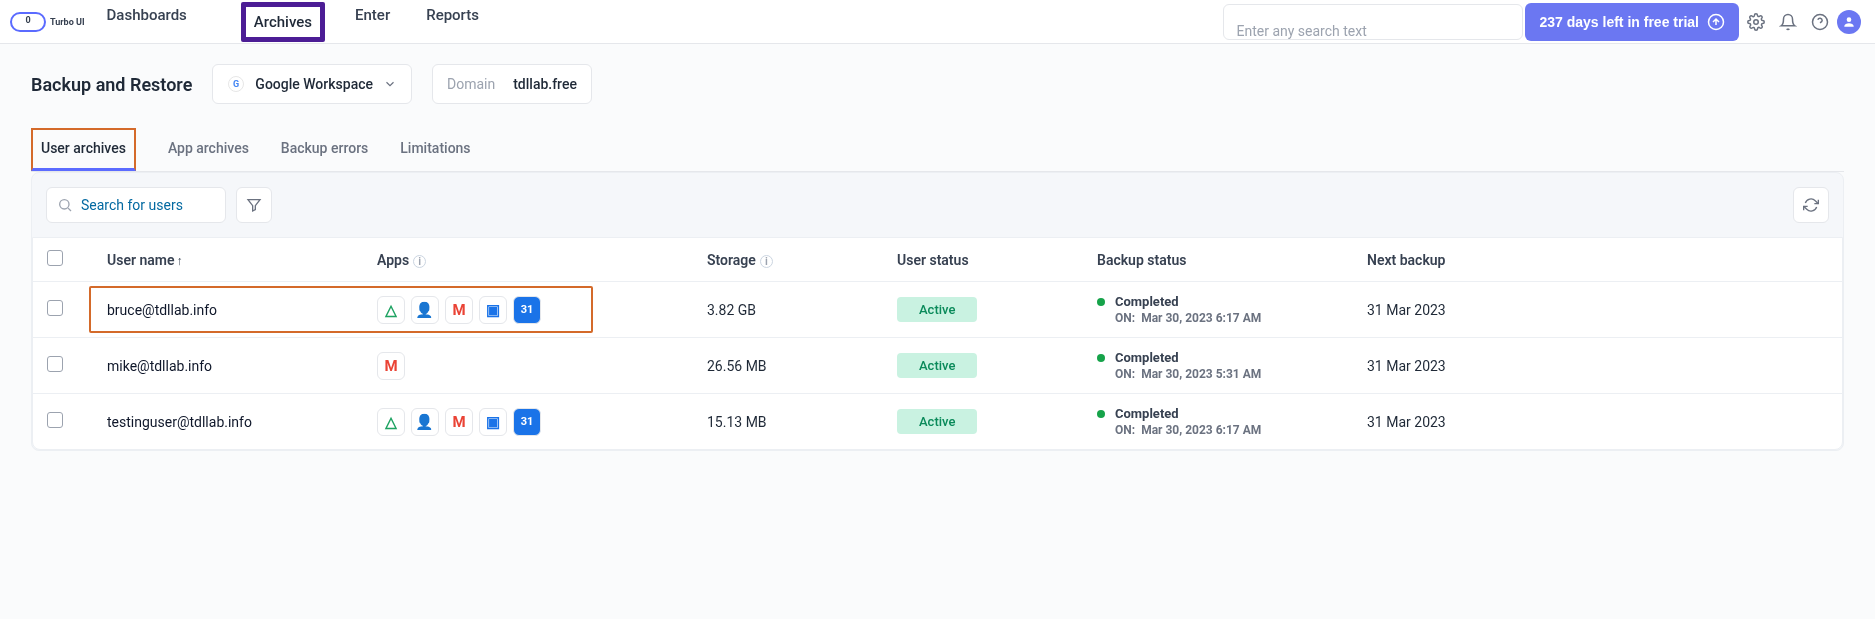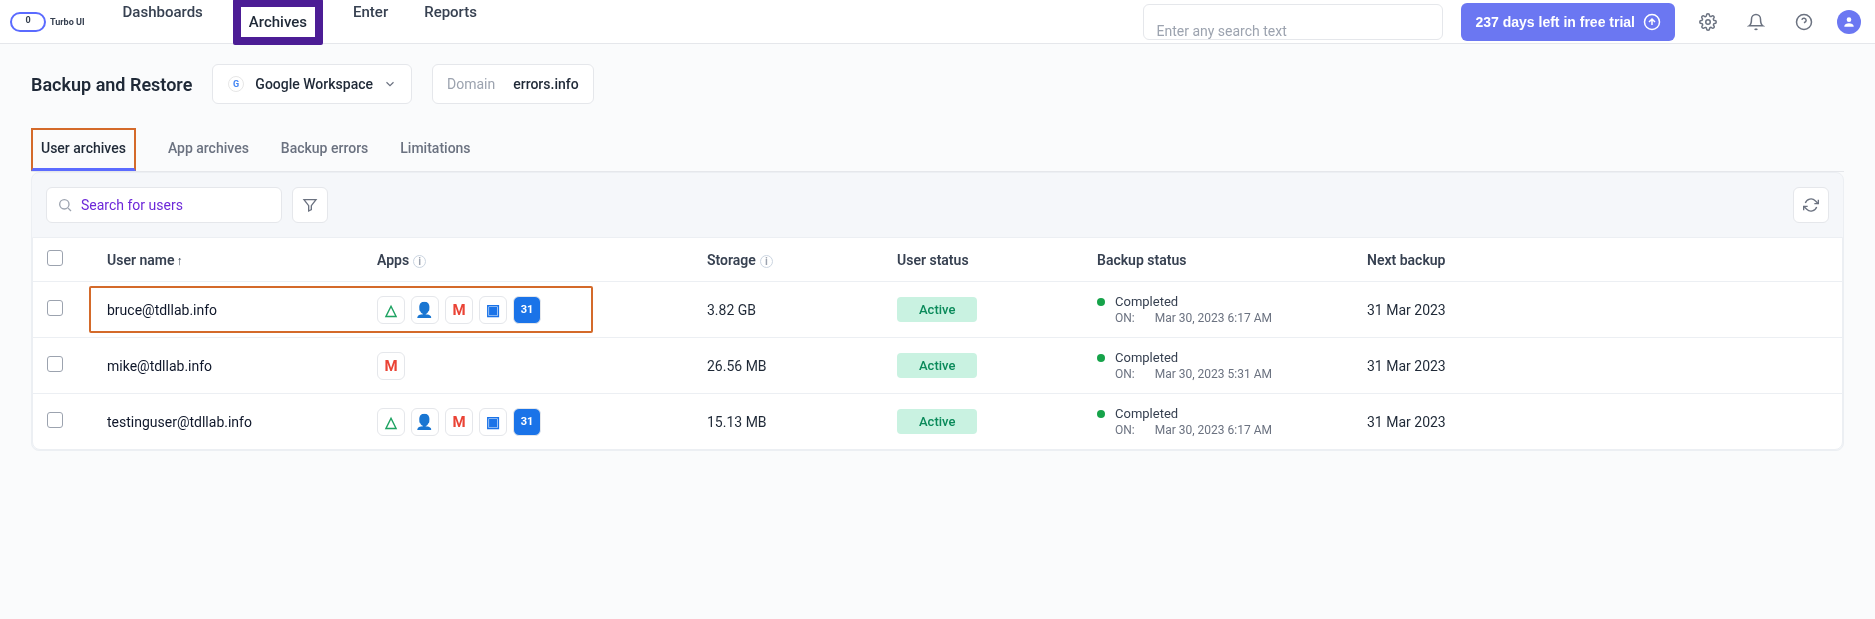--- a/index.html
+++ b/index.html
@@ -1,25 +1,25 @@
 <!DOCTYPE html>
 <html><head>
 <meta charset="utf-8">
 <style>
   * { box-sizing: border-box; margin: 0; padding: 0; }
   body { font-family: -apple-system, BlinkMacSystemFont, "Segoe UI", Roboto, sans-serif; background: #fafbfc; color: #1f2937; font-size: 14px; }
-  .topbar { display: flex; align-items: center; height: 44px; background: #fff; border-bottom: 1px solid #e5e7eb; padding: 0 14px 0 10px; gap: 18px; }
+  .topbar { display: flex; align-items: center; height: 44px; background: #fff; border-bottom: 1px solid #e5e7eb; padding: 0 14px 0 10px; gap: 2px; }
   .logo-wrap { display: flex; align-items: center; gap: 4px; margin-right: 14px; }
   .logo-cloud { width: 36px; height: 20px; border: 2px solid #5b6bff; border-radius: 12px; position: relative; }
   .logo-cloud::after { content: "0"; position: absolute; top: 1px; left: 50%; transform: translateX(-50%); font-size: 9px; font-weight: 700; color: #374151; }
   .logo-text { font-size: 9px; font-weight: 700; color: #374151; }
   .main-nav { display: flex; gap: 24px; }
   .main-nav a { text-decoration: none; color: #374151; font-weight: 500; font-size: 15px; padding: 4px 6px; }
   .main-nav a.active { color: #1f2937; }
-  .nav-highlight { border: 8px solid #4c1d95; border-radius: 2px; padding: 6px 8px !important; }
+  .nav-highlight { border: 5px solid #4c1d95; border-radius: 2px; padding: 6px 8px !important; margin-left: 24px; }
   .spacer { flex: 1; }
   .search-global { width: 300px; height: 36px; background: #fff; border: 1px solid #e5e7eb; border-radius: 6px; padding: 0 12px; font-size: 14px; color: #9ca3af; display: flex; align-items: flex-end; }
   .trial-btn { height: 38px; background: #6b77f2; color: #fff; border: none; border-radius: 6px; padding: 0 14px; font-size: 14px; font-weight: 600; display: flex; align-items: center; gap: 8px; }
   .trial-btn svg { width: 18px; height: 18px; }
   .icon-btn { width: 30px; height: 30px; display: flex; align-items: center; justify-content: center; color: #6b7280; cursor: pointer; }
   .avatar { width: 24px; height: 24px; border-radius: 50%; background: #6b77f2; display: flex; align-items: center; justify-content: center; }
   .avatar svg { width: 14px; height: 14px; fill: #fff; }
 
   .page { padding: 20px 31px; }
   .page-header { display: flex; align-items: center; gap: 20px; margin-bottom: 24px; }
@@ -30,44 +30,44 @@
 
   .tabs-row { display: flex; gap: 32px; border-bottom: 1px solid #e5e7eb; }
   .tab { padding: 12px 0; font-size: 14px; font-weight: 500; color: #6b7280; cursor: pointer; }
   .tab.active { color: #1f2937; border-bottom: 3px solid #5b6bff; }
   .tab-highlight { border: 2px solid #d46a2a; border-width: 2px 2px 0 2px; padding: 10px 8px 12px 8px !important; }
 
   .subtitle { margin: 20px 0 14px 0; font-size: 13px; font-weight: 500; color: #374151; }
 
   .panel { background: #f5f7fa; border: 1px solid #eceff3; border-radius: 8px; }
   .filter-bar { display: flex; align-items: center; gap: 10px; padding: 14px; }
-  .user-search { width: 236px; height: 36px; background: #fff; border: 1px solid #e5e7eb; border-radius: 6px; display: flex; align-items: center; gap: 8px; padding: 0 10px; color: #6d28d9; }
+  .user-search { width: 180px; height: 36px; background: #fff; border: 1px solid #e5e7eb; border-radius: 6px; display: flex; align-items: center; gap: 8px; padding: 0 10px; color: #0369a1; }
   .filter-btn, .refresh-btn { width: 36px; height: 36px; background: #fff; border: 1px solid #e5e7eb; border-radius: 6px; display: flex; align-items: center; justify-content: center; }
 
   .table-wrap { background: #fff; border: 1px solid #eceff3; border-radius: 0 0 8px 8px; overflow: hidden; }
   table { width: 100%; border-collapse: collapse; }
   th, td { text-align: left; padding: 12px 14px; font-size: 14px; vertical-align: middle; }
   th { font-weight: 600; color: #374151; border-bottom: 1px solid #eceff3; }
   tbody tr { border-bottom: 1px solid #eceff3; }
   tbody tr:last-child { border-bottom: none; }
   .chk { width: 16px; height: 16px; border: 1.5px solid #9ca3af; border-radius: 3px; display: inline-block; }
   .sort-arrow { font-size: 12px; margin-left: 2px; }
   .info-ico { font-size: 11px; color: #9ca3af; margin-left: 4px; border: 1px solid #cbd5e1; border-radius: 50%; width: 13px; height: 13px; display: inline-flex; align-items: center; justify-content: center; }
   .user-link { color: #0f172a; text-decoration: none; }
   .app-badges { display: flex; gap: 6px; }
   .app-badge { width: 28px; height: 28px; border: 1px solid #e5e7eb; border-radius: 6px; display: flex; align-items: center; justify-content: center; font-size: 15px; }
   .row-highlight { position: relative; }
   .row-highlight td:first-child::before { content: ""; position: absolute; left: 56px; top: 4px; right: calc(100% - 560px); bottom: 4px; border: 2px solid #d46a2a; border-radius: 2px; pointer-events: none; }
   .status-pill { display: inline-block; padding: 5px 22px; border-radius: 4px; background: #c9f2e1; color: #0a8a5a; font-weight: 500; font-size: 13px; }
-  .backup-cell { display: flex; align-items: flex-start; gap: 10px; }
+  .backup-cell { display: flex; align-items: flex-start; gap: 10px; font-weight: bold; }
   .dot-green { width: 8px; height: 8px; border-radius: 50%; background: #16a34a; margin-top: 4px; flex-shrink: 0; }
   .bk-text { display: flex; flex-direction: column; gap: 2px; }
   .bk-status { font-size: 13px; color: #374151; }
   .bk-on { font-size: 12px; color: #6b7280; }
-  .bk-on .lbl { margin-right: 20px; }
+  .bk-on .lbl { margin-right: 6px; }
 
   .col-chk { width: 60px; }
   .col-name { width: 270px; }
   .col-apps { width: 330px; }
   .col-storage { width: 190px; }
   .col-userstatus { width: 200px; }
   .col-backup { width: 270px; }
 </style>
 </head>
 <body>
@@ -126,21 +126,21 @@
           <circle cx="12" cy="12" r="10" fill="#fff" stroke="#ddd"></circle>
           <text x="12" y="16" text-anchor="middle" font-size="12" font-weight="700" fill="#4285F4">G</text>
         </svg>
       <span>Google Workspace</span>
       <svg width="14" height="14" viewBox="0 0 24 24" fill="none" stroke="#6b7280" stroke-width="2">
           <path d="M6 9l6 6 6-6"></path>
         </svg>
     </div>
     <div class="dropdown domain-dd">
       <span class="muted">Domain</span>
-      <span>errors.info</span>
+      <span>tdllab.free</span>
     </div>
   </div>
 
   <div class="tabs-row">
     <div class="tab active tab-highlight">User archives</div>
     <div class="tab">App archives</div>
     <div class="tab">Backup errors</div>
     <div class="tab">Limitations</div>
   </div>
 

